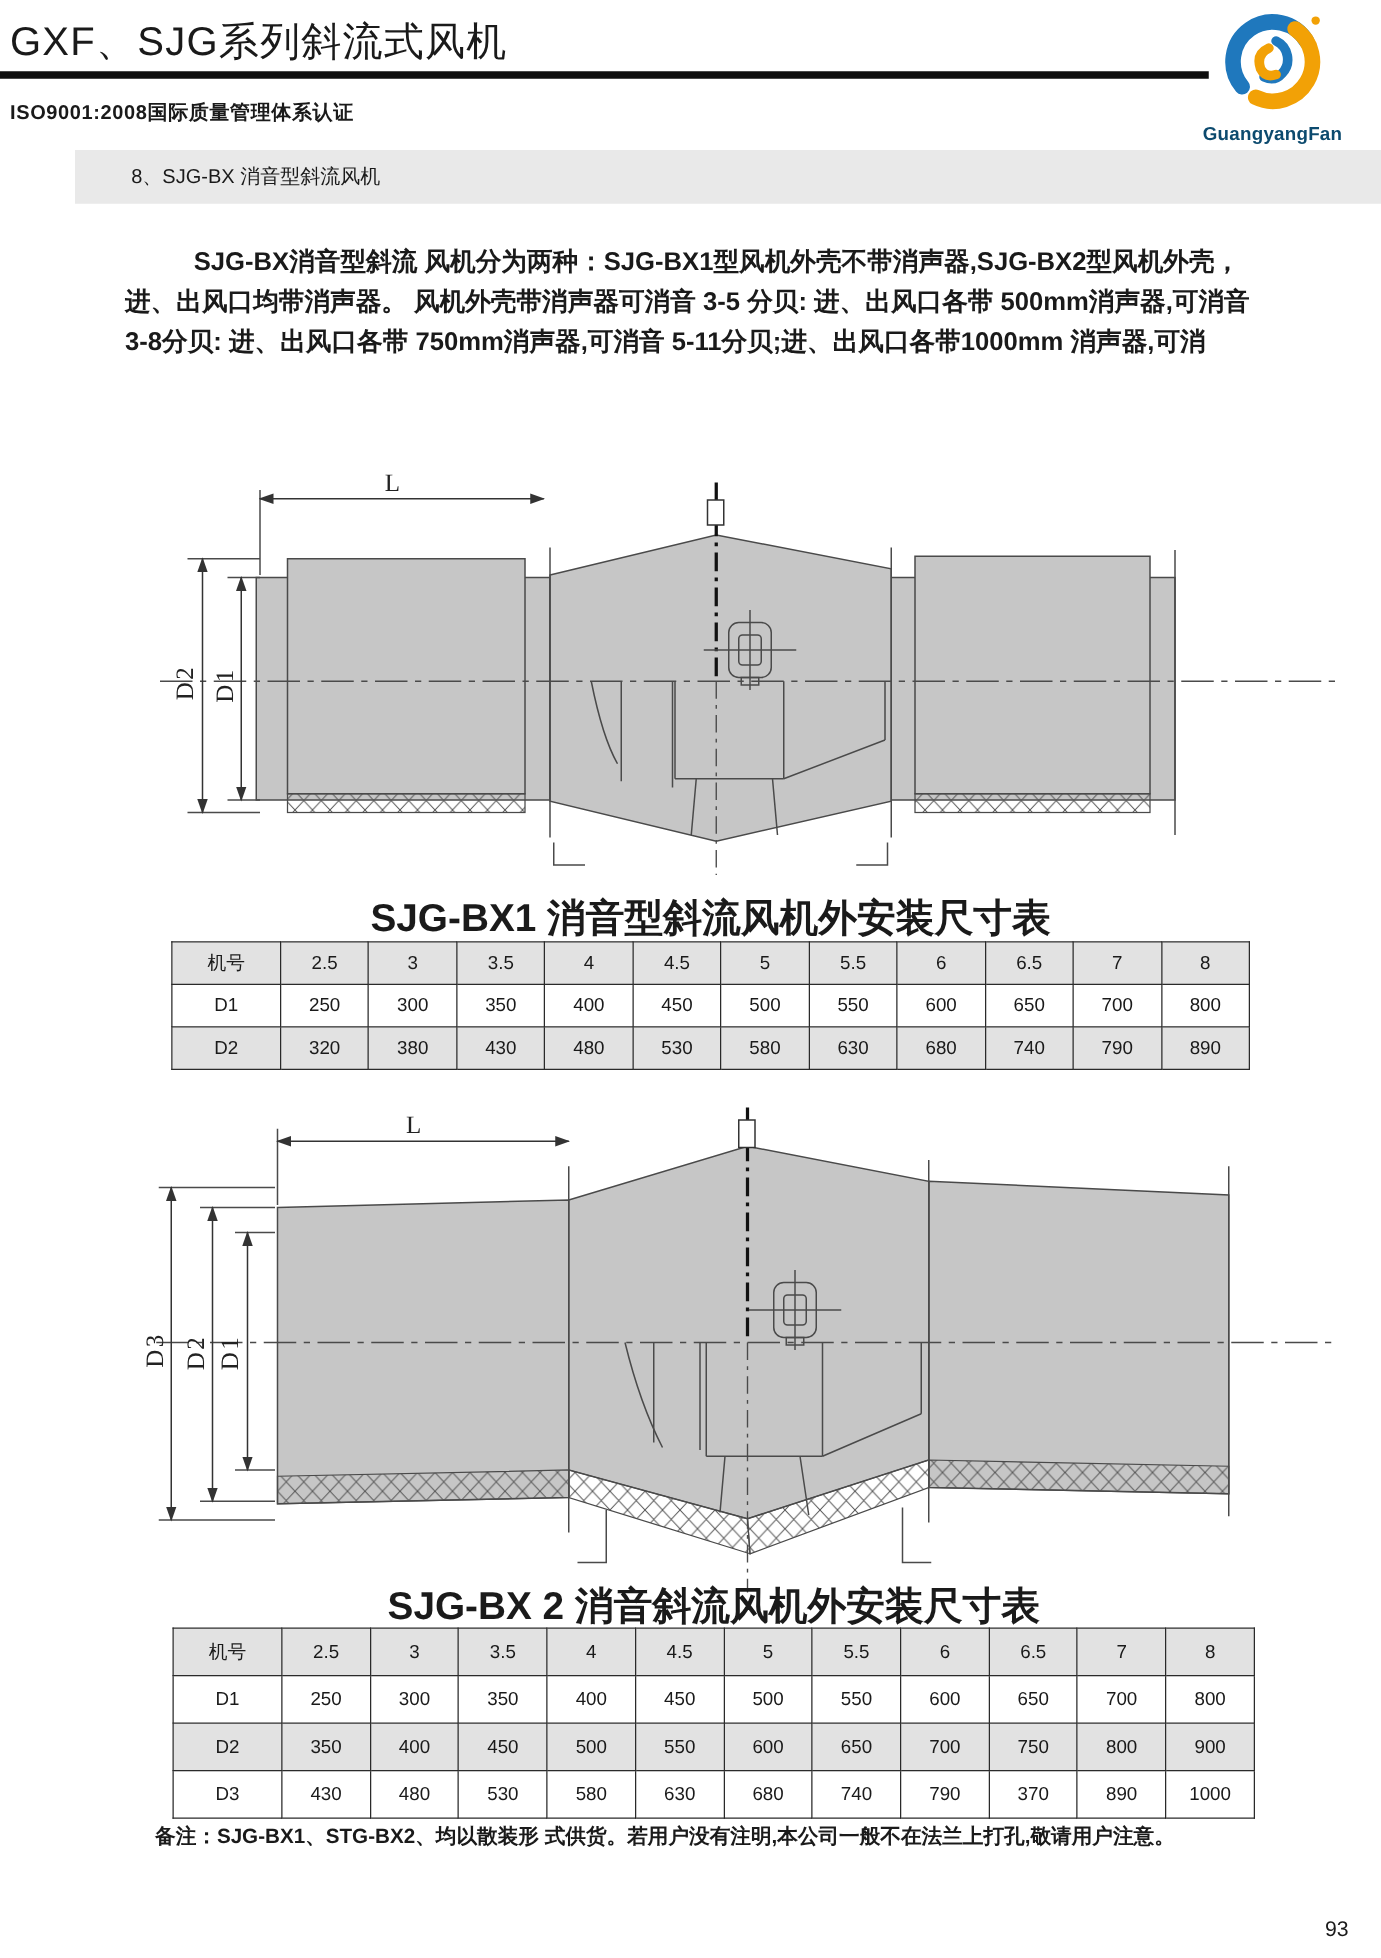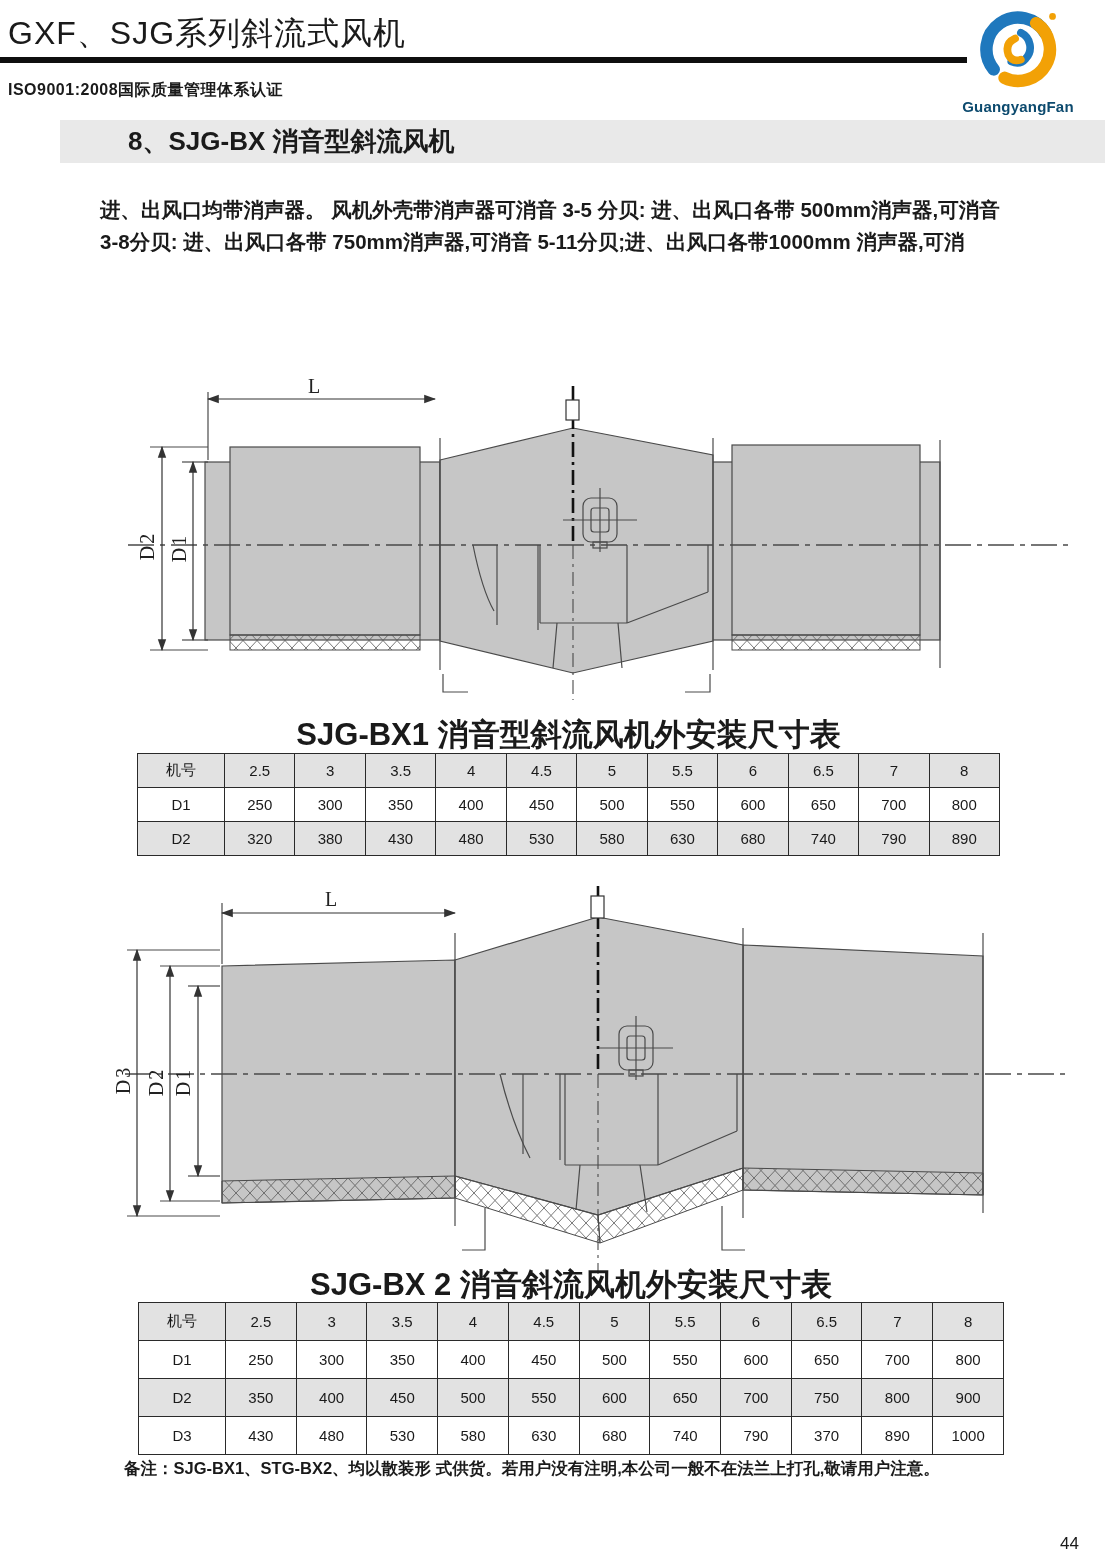--- a/index.html
+++ b/index.html
@@ -7,21 +7,21 @@
        font-family:"Liberation Sans",sans-serif;color:#1a1a1a;}
   .abs{position:absolute;}
   
   .main-title{left:8px;top:12px;font-size:32px;font-weight:500;letter-spacing:1px;}
   .rule{left:0;top:57px;width:967px;height:6px;background:#0f0f0f;}
   .iso{left:8px;top:68px;font-size:16px;font-weight:700;letter-spacing:.5px;margin-top:12px;}
   .logo{left:956px;top:4px;width:124px;text-align:center;}
   .logo-text{font-size:15px;font-weight:700;color:#0c4a6e;margin-top:-4px;letter-spacing:.2px;}
   
   .section-bar{left:60px;top:120px;width:1045px;height:43px;background:#e9e9e9;}
-  .section-bar span{display:block;padding-left:68px;line-height:43px;font-size:26px;font-weight:700;}
+  .section-bar span{display:block;padding-left:45px;line-height:43px;font-size:16px;font-weight:400;}
   
   .intro{left:100px;top:194px;width:960px;font-size:20.5px;line-height:32px;font-weight:600;}
   .intro .ln{white-space:nowrap;}
   .intro .ln.indent{text-indent:55px;}
   
   .diagram1{left:110px;top:378px;}
   .diagram2{left:110px;top:878px;}
   .dimtext{font-family:"Liberation Serif",serif;font-size:20px;fill:#222;letter-spacing:2px;}
   
   .tbl-title{text-align:center;font-size:31px;font-weight:700;}
@@ -56,20 +56,21 @@
     <circle cx="86" cy="13" r="3.5" fill="#f2a106"></circle>
   </svg>
   <div class="logo-text">GuangyangFan</div>
 </div>
 
 <div class="abs section-bar">
   <span>8、SJG-BX 消音型斜流风机</span>
 </div>
 
 <div class="abs intro">
+  <div class="ln indent">SJG-BX消音型斜流 风机分为两种：SJG-BX1型风机外壳不带消声器,SJG-BX2型风机外壳，</div>
   <div class="ln">进、出风口均带消声器。 风机外壳带消声器可消音 3-5 分贝: 进、出风口各带 500mm消声器,可消音</div>
   <div class="ln">3-8分贝: 进、出风口各带 750mm消声器,可消音 5-11分贝;进、出风口各带1000mm 消声器,可消</div>
 </div>
 
 <svg class="abs diagram1" width="965" height="332" viewBox="0 0 965 332">
   <defs>
     <marker id="arr1" viewBox="0 0 10 10" refX="9" refY="5" markerWidth="10" markerHeight="10" orient="auto-start-reverse">
       <path d="M0 1.5 L10 5 L0 8.5 z" fill="#333"></path>
     </marker>
     <pattern id="xh1" width="14" height="15" patternUnits="userSpaceOnUse">
@@ -331,13 +332,13 @@
     <td>740</td>
     <td>790</td>
     <td>370</td>
     <td>890</td>
     <td>1000</td>
   </tr>
 </tbody>
   </table>
 
 <div class="abs footnote">备注：SJG-BX1、STG-BX2、均以散装形 式供货。若用户没有注明,本公司一般不在法兰上打孔,敬请用户注意。</div>
-<div class="abs page-num">44</div>
+<div class="abs page-num">93</div>
 
 </body></html>

